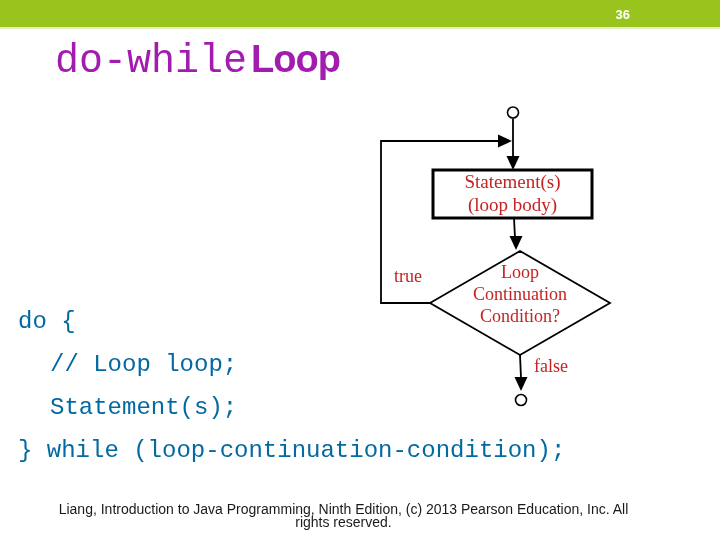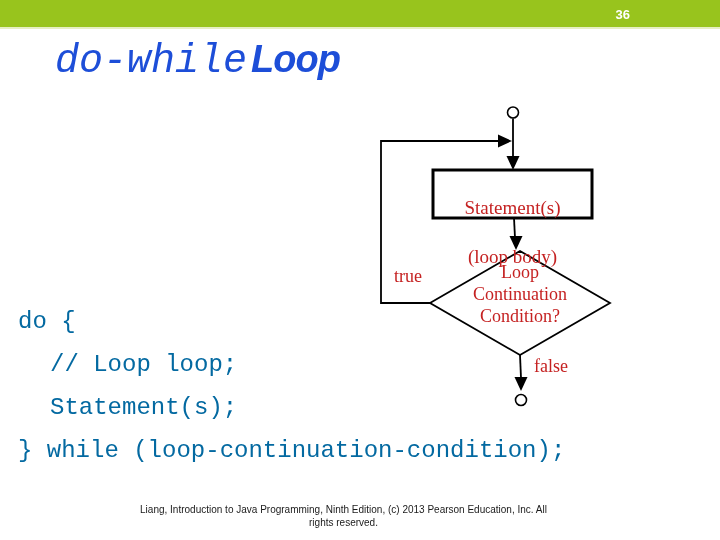--- a/index.html
+++ b/index.html
@@ -27,22 +27,21 @@
     font-weight: bold;
     font-family: "Liberation Sans", sans-serif;
   }
   
   .title {
     position: absolute;
     left: 55px; top: 38px;
     margin: 0;
     font-weight: normal;
     white-space: nowrap;
-    color: #1d4ed8;
-    font-style: italic;
+    color: #a21caf;
   }
   .title-code {
     font-family: "Liberation Mono", monospace;
     font-size: 40px;
   }
   .title-plain {
     font-family: "Liberation Sans", sans-serif;
     font-size: 38px;
     font-weight: bold;
     letter-spacing: -1px;
@@ -58,21 +57,21 @@
   .flow-label {
     position: absolute;
     color: #c52222;
     font-family: "Liberation Serif", serif;
     text-align: center;
   }
   .box-label {
     left: 433px; top: 170px; width: 159px;
     font-size: 19px; line-height: 23px;
   }
-  .box-label span { display: block; margin-top: 26px; }
+  .box-label span { display: block; }
   .diamond-label {
     left: 430px; top: 261px; width: 180px;
     font-size: 18px; line-height: 22px;
   }
   .diamond-label span { display: block; }
   .true-label  { left: 394px; top: 266px; font-size: 18px; }
   .false-label { left: 534px; top: 356px; font-size: 18px; }
   
   .code-line {
     position: absolute;
@@ -84,21 +83,21 @@
   .code-0 { left: 18px; top: 308px; }
   .code-1 { left: 50px; top: 351px; }
   .code-2 { left: 50px; top: 394px; }
   .code-3 { left: 18px; top: 437px; }
   
   .footer {
     position: absolute;
     left: 0; top: 503px;
     width: 687px;
     text-align: center;
-    font-size: 10px;
+    font-size: 14px;
     line-height: 13px;
     color: #1a1a1a;
     font-family: "Liberation Sans", sans-serif;
   }
   .footer span { display: block; }
 </style>
 </head>
 <body>
 
 <div class="slide">

